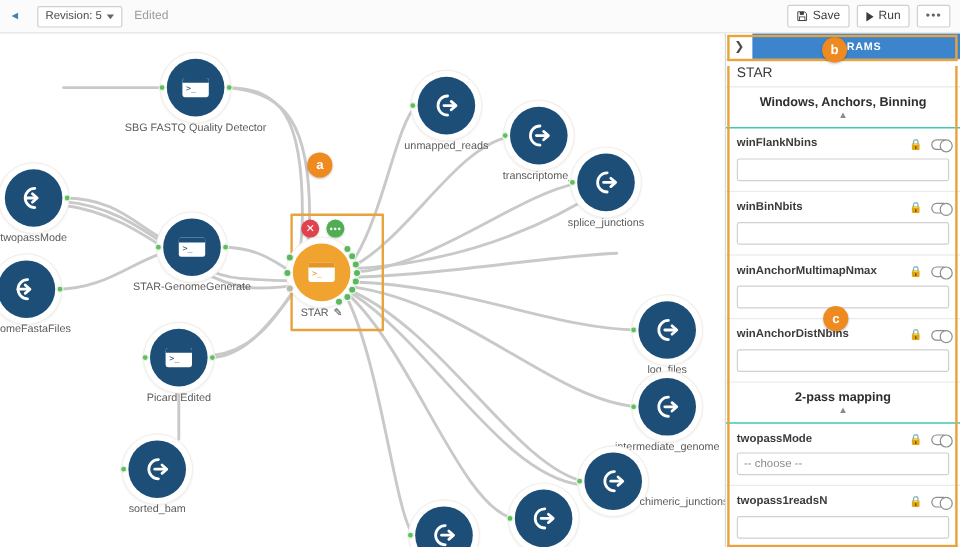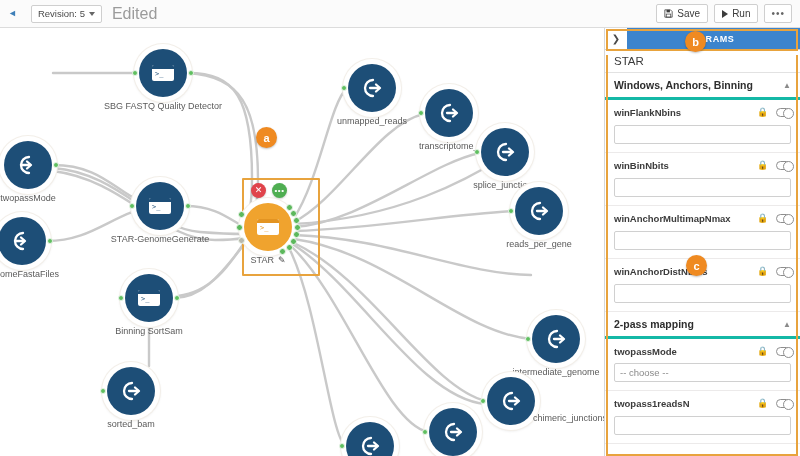--- a/index.html
+++ b/index.html
@@ -33,21 +33,21 @@
     border: 1px solid #cfcfcf; background: #fff; border-radius: 2px;
     height: 18px; padding: 0 6px;
     display: flex; align-items: center; gap: 4px;
     font-size: 9.5px; color: #4a4a4a; cursor: pointer;
   }
   .caret-dn {
     width: 0; height: 0; border-left: 3px solid transparent;
     border-right: 3px solid transparent; border-top: 4px solid #666;
   }
   .edited-label {
-    margin-left: 10px; font-size: 16px; color: #9b9b9b;
+    margin-left: 10px; font-size: 10px; color: #9b9b9b;
   }
   .topbar-right {
     margin-left: auto; display: flex; align-items: center; gap: 6px;
     padding-right: 8px;
   }
   .tb-btn {
     border: 1px solid #cfcfcf; background: #fff; border-radius: 2px;
     height: 19px; padding: 0 7px; display: flex; align-items: center; gap: 4px;
     font-size: 10px; color: #3c3c3c; cursor: pointer;
   }
@@ -161,28 +161,28 @@
   .tab.params { background: #3c84cc; color: #ffffff; font-weight: bold; }
 
   .panel-body { flex: 1; overflow: hidden; background: #fff; }
   .app-name {
     padding: 5px 9px 5px 9px; font-size: 11.5px; color: #3a3a3a;
     border-bottom: 1px solid #e2e2e2;
   }
   .section-head {
     display: flex; align-items: center; justify-content: space-between;
     padding: 6px 9px; font-size: 10.5px; font-weight: bold; color: #2e2e2e;
-    border-bottom: 3px solid #14b8a6; cursor: pointer; background: #fff;
+    border-bottom: 1px solid #14b8a6; cursor: pointer; background: #fff; flex-direction: column;
   }
   .caret-up { font-size: 8px; color: #8a8a8a; }
   .field {
     padding: 7px 9px 8px 9px; border-bottom: 1px solid #eceaea;
   }
   .field-head {
-    display: flex; align-items: flex-start; margin-bottom: 6px;
+    display: flex; align-items: flex-end; margin-bottom: 6px;
   }
   .field-label { font-size: 9.5px; font-weight: bold; color: #3b3b3b; }
   .field-ctrls { margin-left: auto; display: flex; align-items: center; gap: 7px; }
   .lock { font-size: 9px; color: #4a4a4a; cursor: pointer; }
   .toggle {
     width: 15px; height: 9px; border-radius: 5px; border: 1px solid #8e8e8e;
     position: relative; cursor: pointer; background: #fff;
   }
   .toggle::after {
     content: ""; position: absolute; left: 6px; top: -1px;
@@ -346,21 +346,21 @@
 
     <div class="node app" style="left:149px; top:270px;">
       <div class="halo"></div>
       <div class="disc">
         <span class="term">
             <span class="prompt">&gt;_</span>
           </span>
       </div>
       <div class="port left"></div>
       <div class="port right"></div>
-      <div class="label">Binning SortSam</div>
+      <div class="label">Picard Edited</div>
     </div>
 
     <div class="node io" style="left:131px; top:363px;">
       <div class="halo"></div>
       <div class="disc">
         <svg class="glyph-svg" width="24" height="24" viewBox="0 0 24 24">
           <path d="M13 4 A8 8 0 1 0 13 20" fill="none" stroke="#fff" stroke-width="2.3" stroke-linecap="round"></path>
           <path d="M10 12 H19" stroke="#fff" stroke-width="2.3" stroke-linecap="round"></path>
           <path d="M16 8.5 L20 12 L16 15.5" fill="none" stroke="#fff" stroke-width="2.3" stroke-linejoin="round" stroke-linecap="round"></path>
         </svg>
@@ -401,33 +401,33 @@
         <svg class="glyph-svg" width="24" height="24" viewBox="0 0 24 24">
           <path d="M13 4 A8 8 0 1 0 13 20" fill="none" stroke="#fff" stroke-width="2.3" stroke-linecap="round"></path>
           <path d="M10 12 H19" stroke="#fff" stroke-width="2.3" stroke-linecap="round"></path>
           <path d="M16 8.5 L20 12 L16 15.5" fill="none" stroke="#fff" stroke-width="2.3" stroke-linejoin="round" stroke-linecap="round"></path>
         </svg>
       </div>
       <div class="port left"></div>
       <div class="label">splice_junctions</div>
     </div>
 
-    <div class="node io" style="left:539px; top:183px;">
-      <div class="halo"></div>
-      <div class="disc">
-        <svg class="glyph-svg" width="24" height="24" viewBox="0 0 24 24">
-          <path d="M13 4 A8 8 0 1 0 13 20" fill="none" stroke="#fff" stroke-width="2.3" stroke-linecap="round"></path>
-          <path d="M10 12 H19" stroke="#fff" stroke-width="2.3" stroke-linecap="round"></path>
-          <path d="M16 8.5 L20 12 L16 15.5" fill="none" stroke="#fff" stroke-width="2.3" stroke-linejoin="round" stroke-linecap="round"></path>
-        </svg>
-      </div>
-      <div class="port left"></div>
-      <div class="label">reads_per_gene</div>
-    </div>
-
+
+    <div class="node io" style="left:556px; top:247px;">
+      <div class="halo"></div>
+      <div class="disc">
+        <svg class="glyph-svg" width="24" height="24" viewBox="0 0 24 24">
+          <path d="M13 4 A8 8 0 1 0 13 20" fill="none" stroke="#fff" stroke-width="2.3" stroke-linecap="round"></path>
+          <path d="M10 12 H19" stroke="#fff" stroke-width="2.3" stroke-linecap="round"></path>
+          <path d="M16 8.5 L20 12 L16 15.5" fill="none" stroke="#fff" stroke-width="2.3" stroke-linejoin="round" stroke-linecap="round"></path>
+        </svg>
+      </div>
+      <div class="port left"></div>
+      <div class="label">log_files</div>
+    </div>
 
     <div class="node io" style="left:556px; top:311px;">
       <div class="halo"></div>
       <div class="disc">
         <svg class="glyph-svg" width="24" height="24" viewBox="0 0 24 24">
           <path d="M13 4 A8 8 0 1 0 13 20" fill="none" stroke="#fff" stroke-width="2.3" stroke-linecap="round"></path>
           <path d="M10 12 H19" stroke="#fff" stroke-width="2.3" stroke-linecap="round"></path>
           <path d="M16 8.5 L20 12 L16 15.5" fill="none" stroke="#fff" stroke-width="2.3" stroke-linejoin="round" stroke-linecap="round"></path>
         </svg>
       </div>

